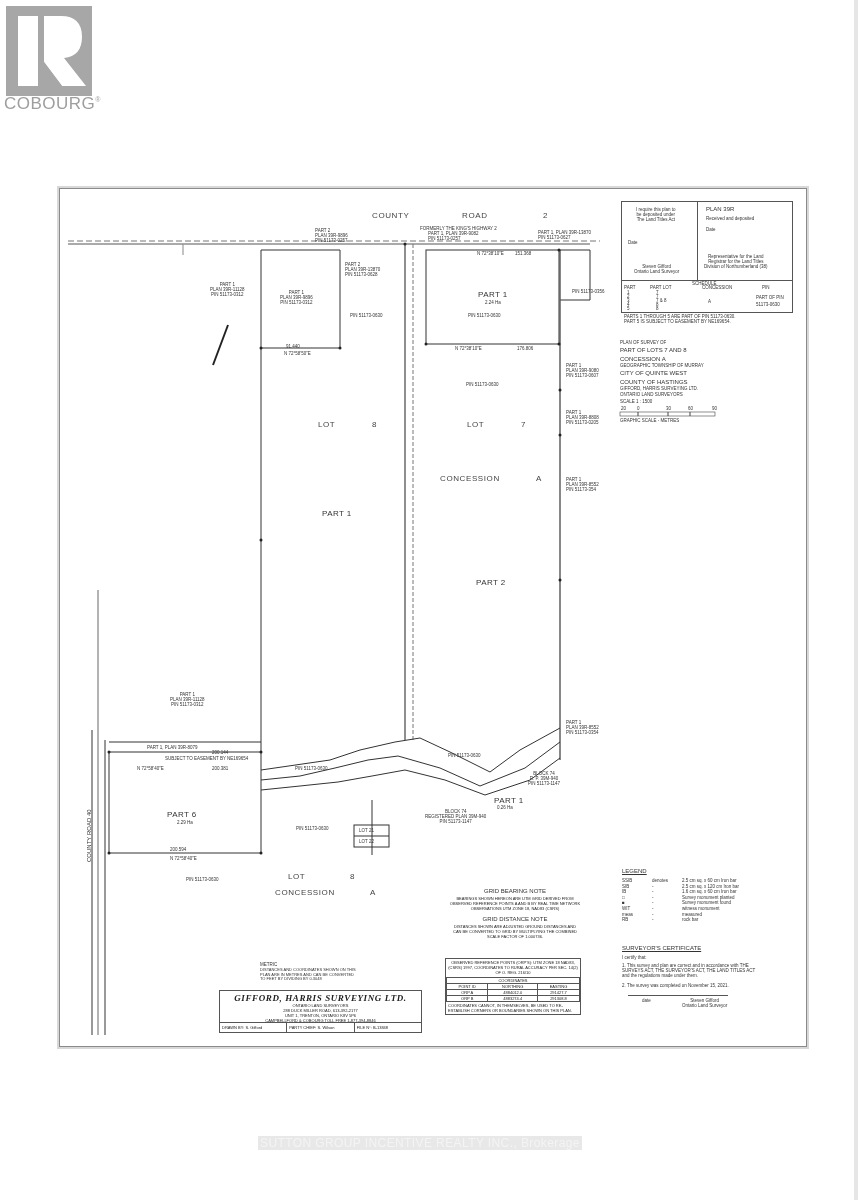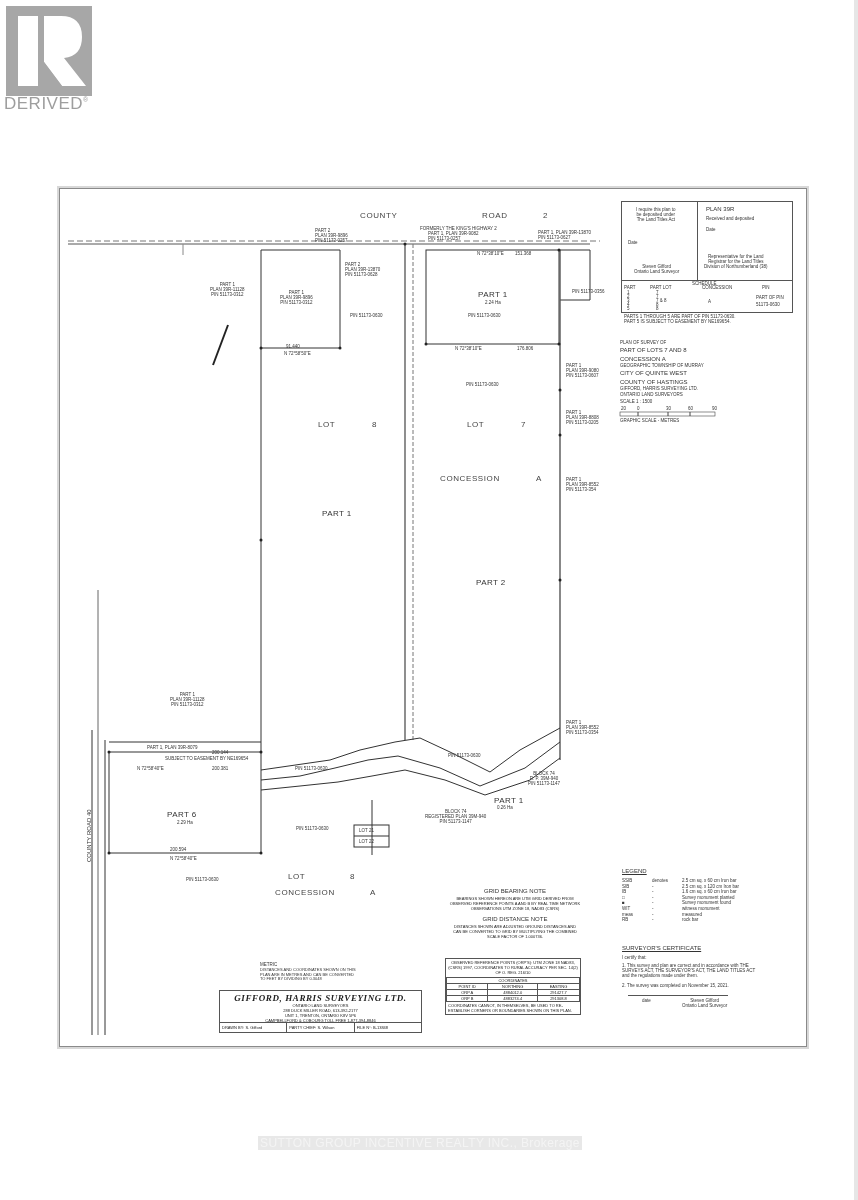--- a/index.html
+++ b/index.html
@@ -49,21 +49,21 @@
 
 <div class="realtor-logo">
   <svg width="86" height="90" viewBox="0 0 86 90">
     <rect x="0" y="0" width="86" height="90" fill="#a7a7a7"></rect>
     <rect x="12" y="10" width="20" height="70" fill="#fff"></rect>
     <path d="M38 10 H55 Q76 10 76 31 Q76 50 58 52 L80 80 H56 L38 56 Z" fill="#fff"></path>
     <path d="M38 10 V56 L56 80 H38 Z" fill="#a7a7a7"></path>
     <rect x="38" y="10" width="0" height="0"></rect>
   </svg>
 </div>
-<div class="realtor-word"><span>DERIVED</span><sup>®</sup></div>
+<div class="realtor-word"><span>COBOURG</span><sup>®</sup></div>
 
 <div class="right-rule"></div>
 
 <div class="sheet"></div>
 
 <svg class="plan" width="858" height="1200">
   <g stroke="#333" stroke-width="1" fill="none">
 
     <line x1="68" y1="241" x2="600" y2="241" stroke-dasharray="6,3" stroke="#777"></line>
     <line x1="68" y1="244" x2="590" y2="244" stroke="#555"></line>
@@ -117,22 +117,22 @@
       <circle cx="560" cy="580" r="1.5"></circle>
     <circle cx="560" cy="390" r="1.5"></circle>
       <circle cx="560" cy="435" r="1.5"></circle>
     <circle cx="109" cy="752" r="1.5"></circle>
       <circle cx="261" cy="752" r="1.5"></circle>
     <circle cx="109" cy="853" r="1.5"></circle>
       <circle cx="261" cy="853" r="1.5"></circle>
   </g>
 </svg>
 
-<div class="t big" style="left:360px;top:211px">COUNTY</div>
-<div class="t big" style="left:482px;top:211px">ROAD</div>
+<div class="t big" style="left:372px;top:211px">COUNTY</div>
+<div class="t big" style="left:462px;top:211px">ROAD</div>
 <div class="t big" style="left:543px;top:211px">2</div>
 <div class="t" style="left:420px;top:226px">FORMERLY THE KING'S HIGHWAY 2</div>
 <div class="t mid" style="left:86px;top:862px;transform:rotate(-90deg);transform-origin:left top">COUNTY   ROAD   40</div>
 
 <div class="t" style="left:315px;top:228px"><span>PART 2</span><br><span>PLAN 39R-9896</span><br><span>PIN 51173-0257</span></div>
 <div class="t" style="left:345px;top:262px"><span>PART 2</span><br><span>PLAN 39R-13870</span><br><span>PIN 51173-0628</span></div>
 <div class="t" style="left:428px;top:231px"><span>PART 1, PLAN 39R-9082</span><br><span>PIN 51173-0257</span></div>
 <div class="t" style="left:538px;top:230px"><span>PART 1, PLAN 39R-13870</span><br><span>PIN 51173-0627</span></div>
 <div class="t" style="left:210px;top:282px;text-align:center"><span>PART 1</span><br><span>PLAN 39R-11128</span><br><span>PIN 51173-0312</span></div>
 <div class="t" style="left:280px;top:290px;text-align:center"><span>PART 1</span><br><span>PLAN 39R-9896</span><br><span>PIN 51173-0312</span></div>

